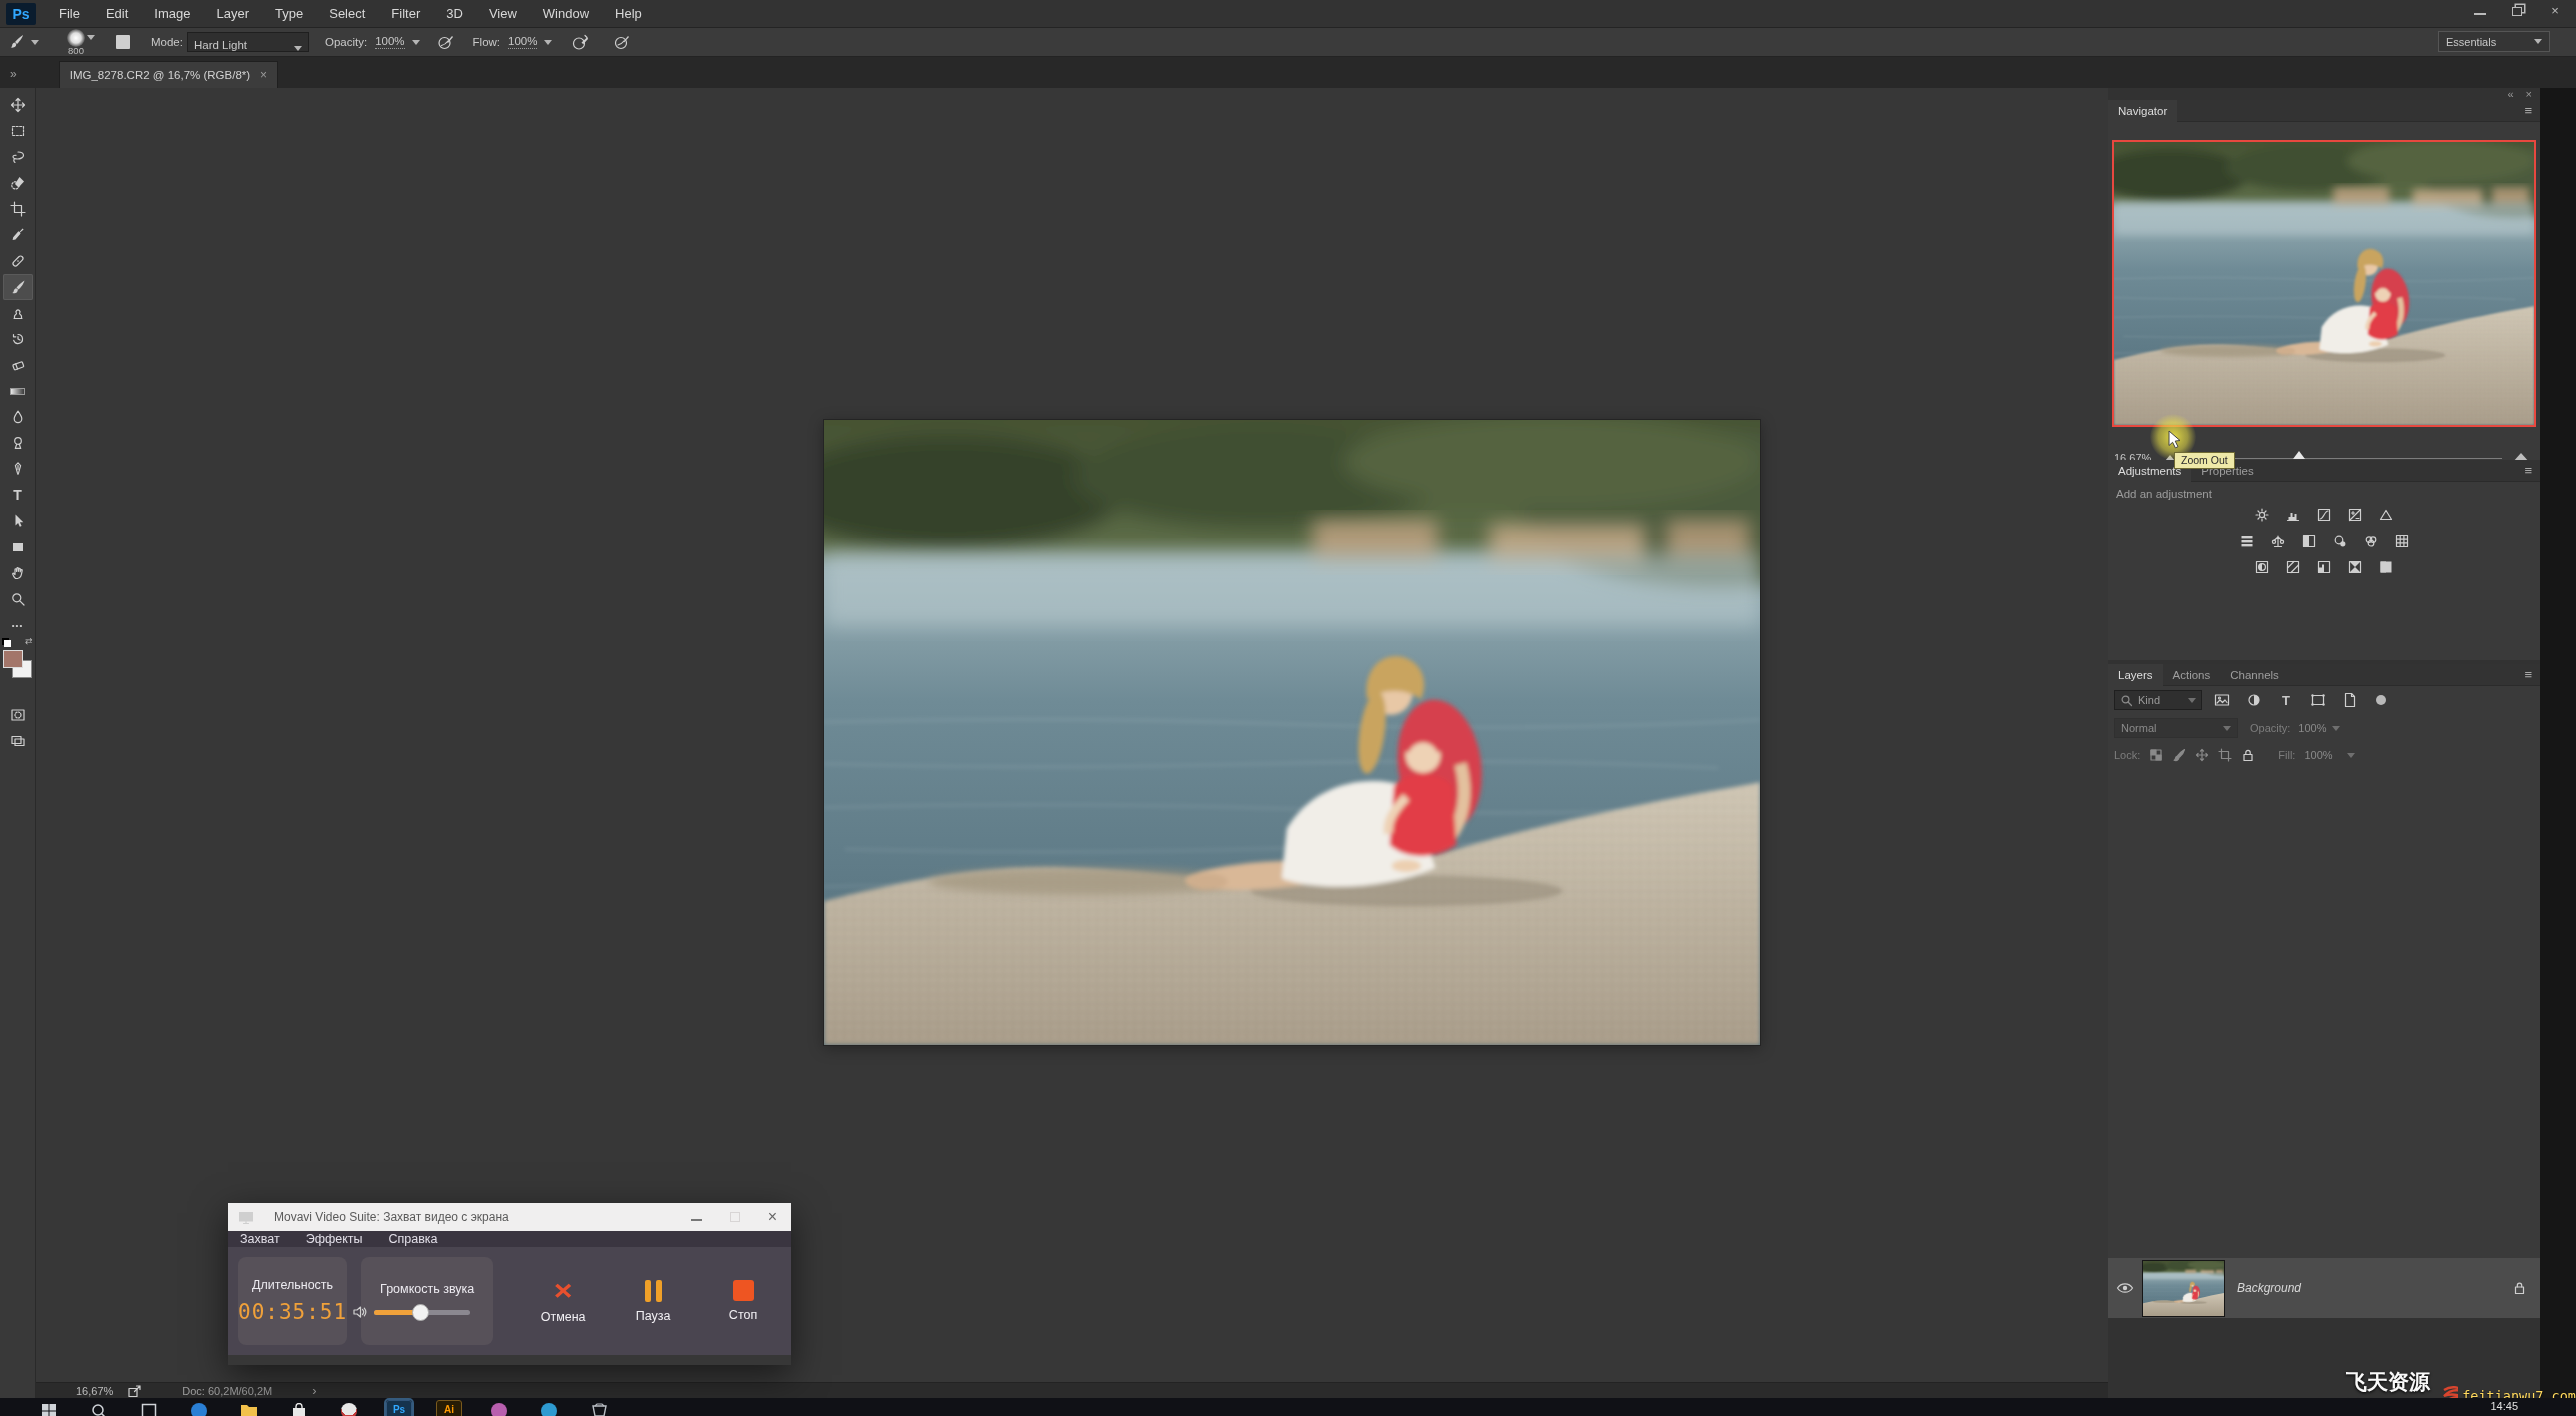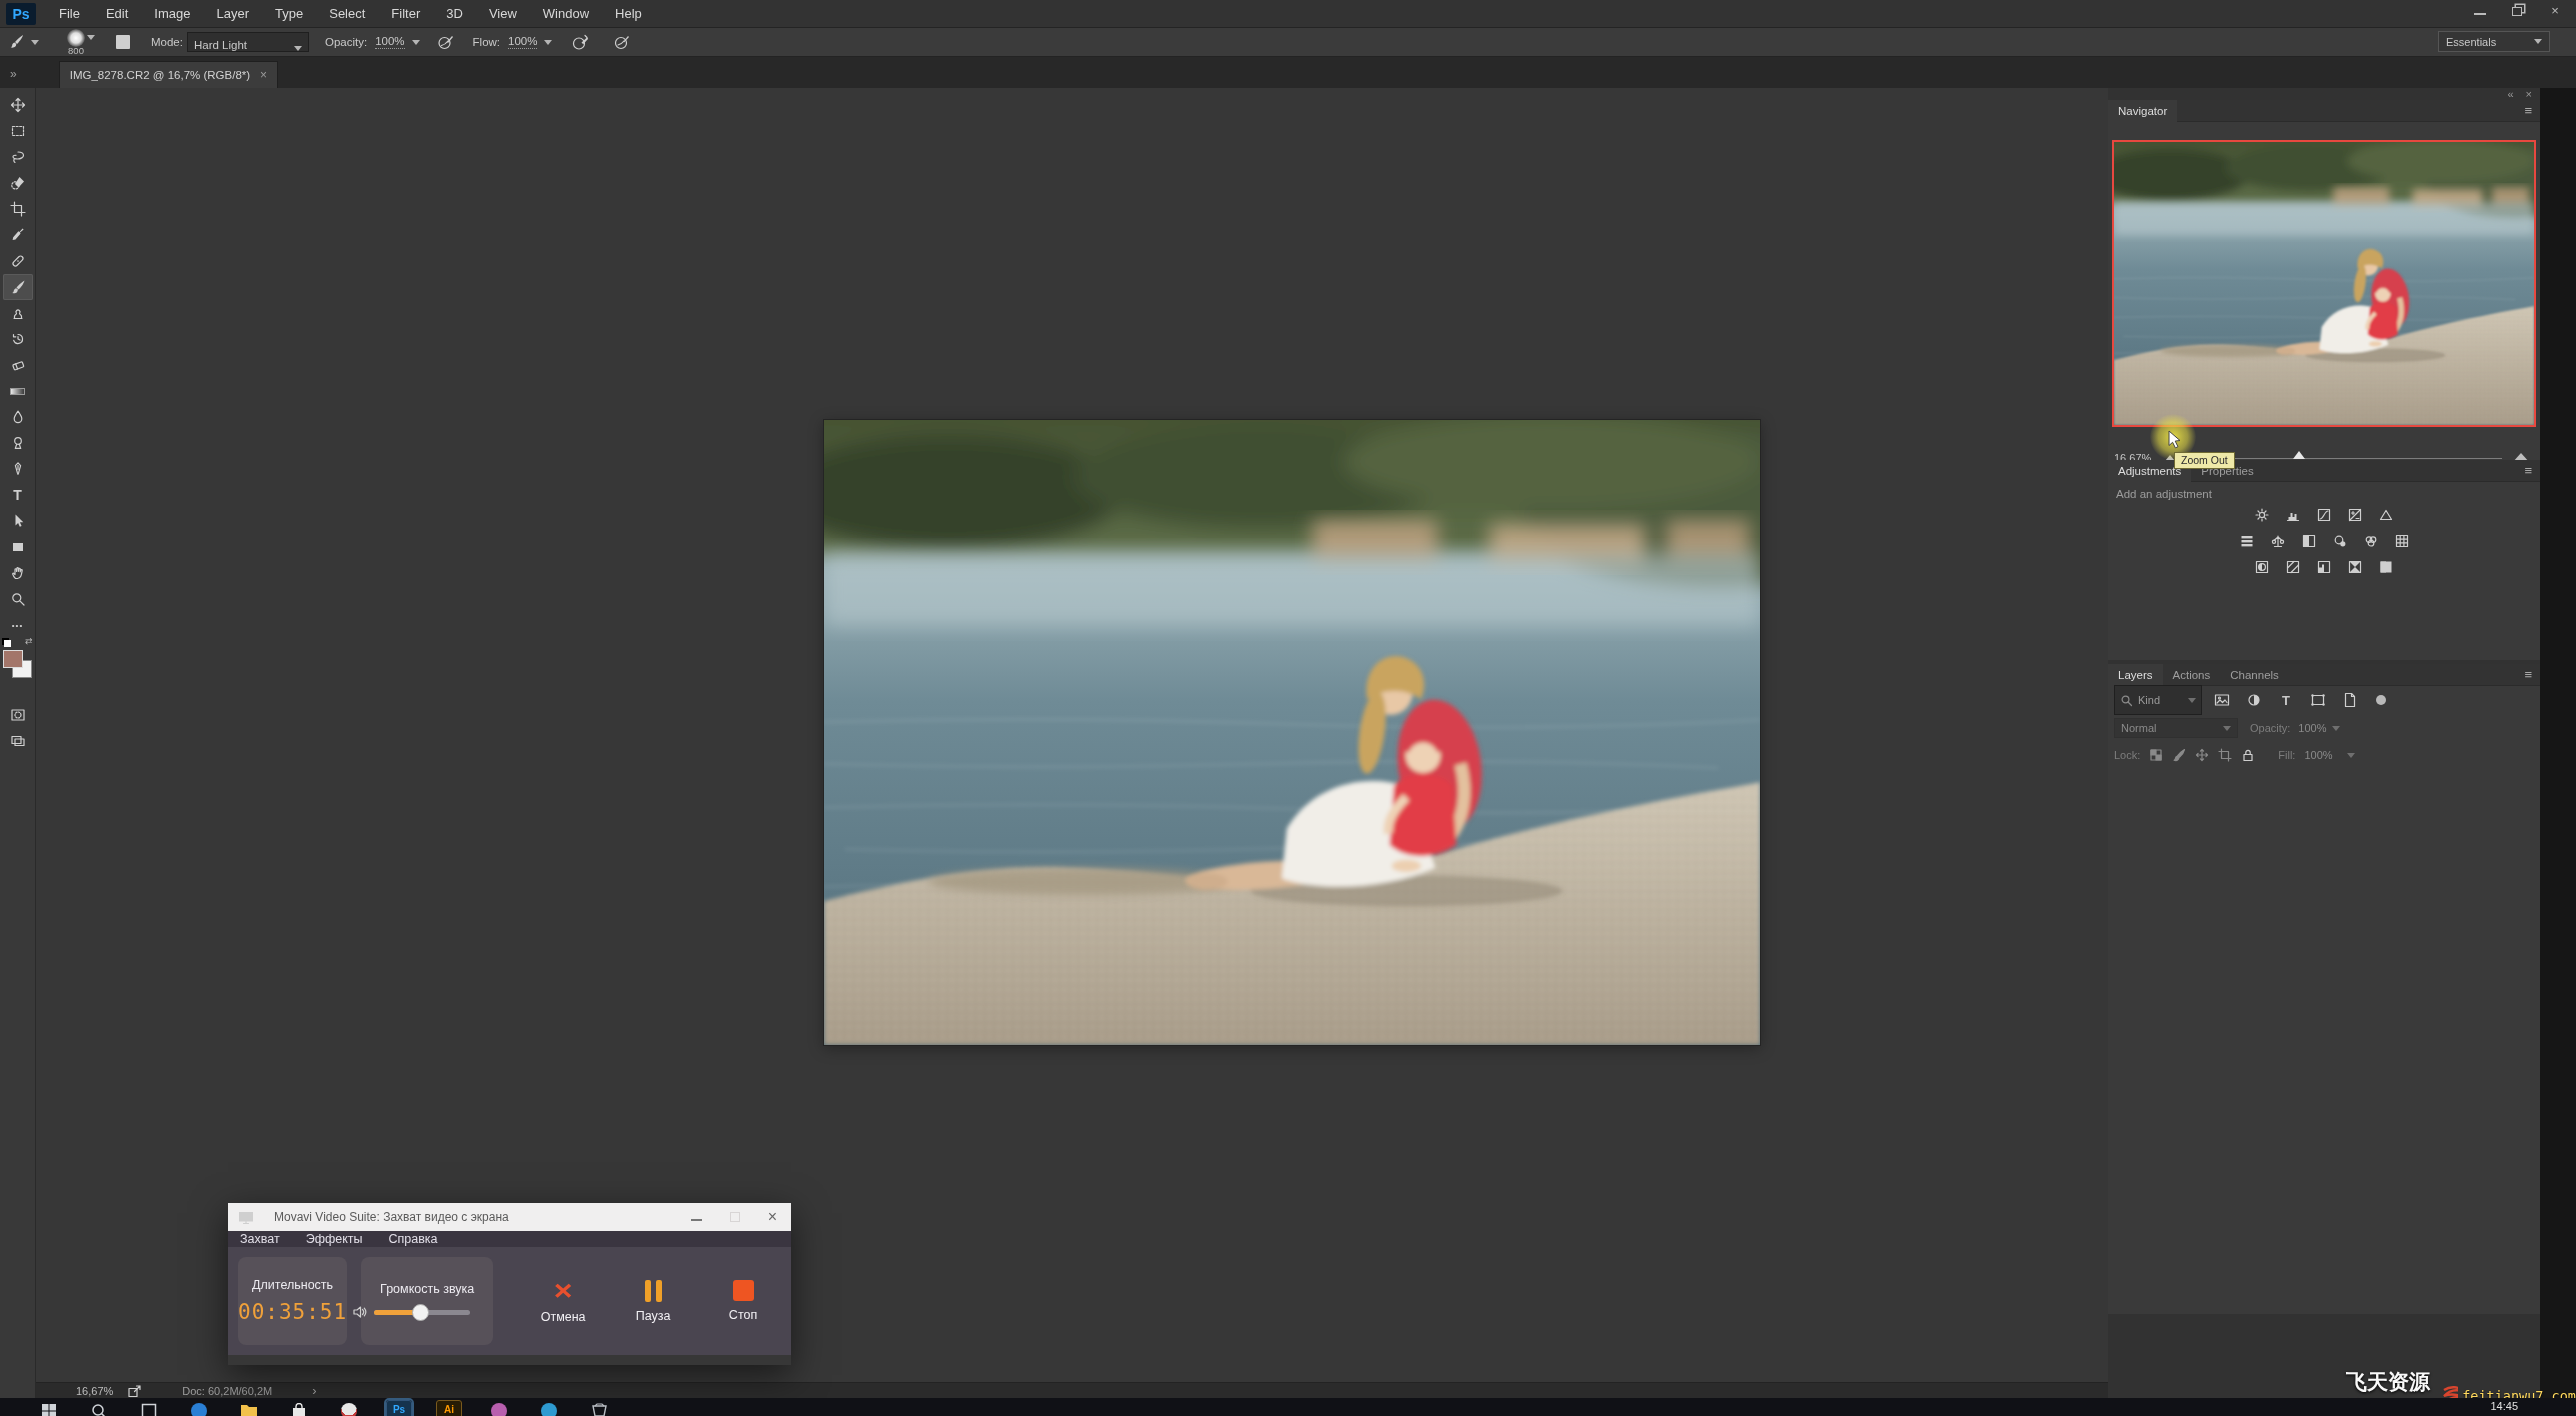--- a/index.html
+++ b/index.html
@@ -58,21 +58,21 @@
   #nav-thumb svg{width:100%;height:100%;display:block}
   #nav-zoomrow{position:absolute;left:0;top:345px;width:432px;height:26px;display:flex;align-items:center;font-size:11px;color:#c6c6c6}
   .mtn-s{width:0;height:0;border-left:5px solid transparent;border-right:5px solid transparent;border-bottom:6px solid #bdbdbd}
   .mtn-l{width:0;height:0;border-left:9px solid transparent;border-right:9px solid transparent;border-bottom:10px solid #bdbdbd}
   #nav-track{position:relative;flex:1;height:1px;background:#7d7d7d;margin:0 10px}
   #nav-thumbtri{position:absolute;left:108px;top:-7px;width:0;height:0;border-left:6px solid transparent;border-right:6px solid transparent;border-bottom:8px solid #e8e8e8}
   .adj-head{font-size:11.5px;color:#9c9c9c;padding:6px 0 2px 8px}
   .adj-row{display:flex;justify-content:center;gap:9px;padding:3px 0}
   .adj-btn{width:22px;height:20px;display:flex;align-items:center;justify-content:center}
   .lrow{display:flex;align-items:center;font-size:11px;color:#9a9a9a;padding:0 6px}
-  .kindbox{width:88px;height:30px;background:#2f2f2f;border:1px solid #1f1f1f;display:flex;align-items:center;gap:5px;padding:0 5px;color:#9a9a9a}
+  .kindbox{width:88px;height:20px;background:#2f2f2f;border:1px solid #1f1f1f;display:flex;align-items:center;gap:5px;padding:0 5px;color:#9a9a9a}
   .fbtn{width:24px;height:20px;display:flex;align-items:center;justify-content:center}
   .dim-dd{height:20px;border:1px solid #303030;background:#343434;color:#8a8a8a;display:flex;align-items:center;padding:0 6px}
   .caret.dim{border-top-color:#6f6f6f}
   #layer-row{position:absolute;left:0;top:594px;width:432px;height:60px;background:#4c4c4c;display:flex;align-items:center}
   #layer-row .thumb{width:83px;height:57px;border:1px solid #161616;background:#222}
   #layer-row .thumb svg{width:100%;height:100%;display:block}
   
   #glow{left:2150px;top:414px;width:46px;height:46px;border-radius:50%;background:radial-gradient(circle,rgba(235,225,70,.95) 0%,rgba(235,225,70,.55) 45%,rgba(235,225,70,0) 72%)}
   #cursor{left:2166px;top:430px}
   #tooltip{left:2174px;top:452px;background:#efe9a8;border:1px solid #6f6a33;color:#2b2b2b;font-size:10.5px;padding:1px 6px 2px}
@@ -637,20 +637,38 @@
             <path d="M3.5 1v9.5H13M1 3.5h9.5V13"></path>
           </svg>
         <svg class="ico" width="14" height="14">
             <rect x="3" y="6.5" width="8" height="6"></rect>
             <path d="M4.8 6.5V4.6a2.2 2.2 0 0 1 4.4 0v1.9"></path>
           </svg>
         <span style="margin-left:14px;color:#7d7d7d">Fill:</span>
         <span style="color:#8a8a8a">100%</span>
         <span class="caret dim"></span>
       </div>
+      <div id="layer-row">
+        <span style="width:34px;display:flex;justify-content:center">
+          <svg class="ico" width="18" height="14">
+              <path d="M1.5 7s2.7-4.2 7.5-4.2S16.5 7 16.5 7 13.8 11.2 9 11.2 1.5 7 1.5 7z"></path>
+              <circle class="f" cx="9" cy="7" r="2.2"></circle>
+            </svg>
+        </span>
+        <div class="thumb">
+            <svg preserveAspectRatio="none">
+              <use href="#photo"></use>
+            </svg>
+          </div>
+        <span style="margin-left:12px;font-style:italic;font-size:12px;color:#d8d8d8">Background</span>
+        <svg class="ico" width="13" height="14" style="margin-left:auto;margin-right:14px">
+            <rect x="2.5" y="6" width="8" height="6.5"></rect>
+            <path d="M4.3 6V4.4a2.2 2.2 0 0 1 4.4 0V6"></path>
+          </svg>
+      </div>
 
     </div>
   </div>
 
   <div id="glow" class="abs"></div>
   <svg id="cursor" class="abs" width="18" height="20">
       <path d="M3 1l11 9.5-4.8.6 2.8 5.6-2.6 1.2-2.8-5.6L3 15.5z" fill="#fff" stroke="#444" stroke-width="1"></path>
     </svg>
   <div id="tooltip" class="abs">Zoom Out</div>
 

